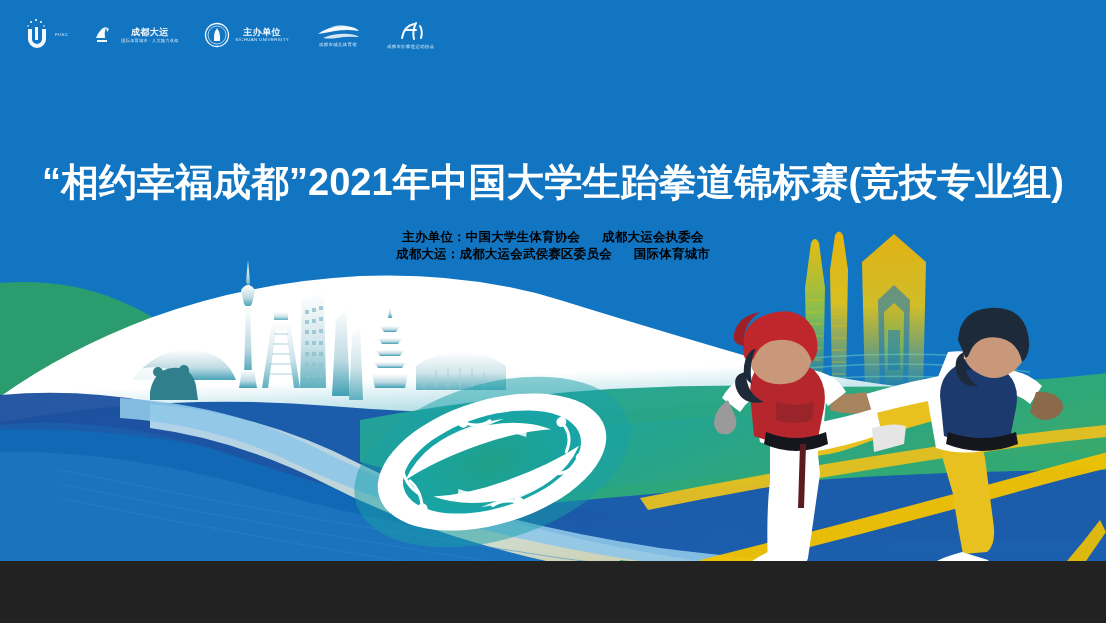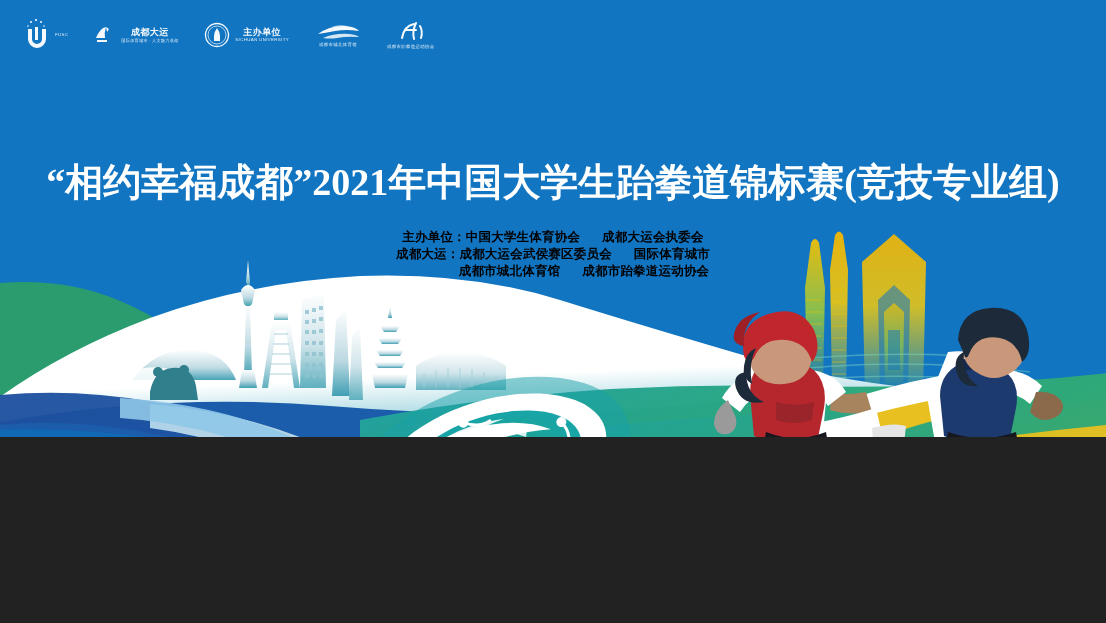--- a/index.html
+++ b/index.html
@@ -1,18 +1,18 @@
 <!DOCTYPE html>
 <html><head>
 <meta charset="utf-8">
 <style>
   html,body{margin:0;padding:0;background:#222;}
   body{font-family:"Liberation Sans","DejaVu Sans",sans-serif;}
   #poster{
-    position:relative;width:1106px;height:437px;overflow:hidden;
+    position:relative;width:1106px;height:561px;overflow:hidden;
     background:#1175c2;
   }
   .layer{position:absolute;inset:0;}
   svg.layer{display:block;width:1106px;height:623px;}
 
   
   #logo-bar{
     position:absolute;left:0;top:0;width:1106px;height:70px;
     display:flex;align-items:center;gap:26px;padding-left:24px;
     box-sizing:border-box;z-index:40;
@@ -31,21 +31,21 @@
   .logo-sub{font-size:4.2px;letter-spacing:.2px;opacity:.85;}
   .logo-txtcol{display:flex;flex-direction:column;align-items:center;justify-content:center;}
 
   
   #title{
     position:absolute;left:0;top:156px;width:1106px;
     text-align:center;z-index:45;
     color:#ffffff;font-weight:700;
     font-size:38px;line-height:52px;letter-spacing:0px;
     white-space:nowrap;
-    font-family:Liberation Serif, serif;
+    font-family:Liberation Sans, sans-serif;
   }
 
   
   #orgs{
     position:absolute;left:0;top:229px;width:1106px;
     z-index:45;color:#000000;font-weight:700;
     font-size:12.5px;line-height:17px;letter-spacing:.2px;
     text-align:center;
     font-family:"Liberation Sans","DejaVu Sans",sans-serif;
   }
@@ -411,18 +411,15 @@
 
   <div id="title">“相约幸福成都”2021年中国大学生跆拳道锦标赛(竞技专业组)</div>
 
   <div id="orgs">
     <div class="row">
       <span class="lbl">主办单位：</span><span>中国大学生体育协会</span><span class="gap"></span><span>成都大运会执委会</span>
     </div>
     <div class="row">
       <span class="lbl">成都大运：</span><span>成都大运会武侯赛区委员会</span><span class="gap"></span><span>国际体育城市</span>
     </div>
-    <div class="row">
-      <span class="indent"></span><span>成都市城北体育馆</span><span class="gap"></span><span>成都市跆拳道运动协会</span>
-    </div>
   </div>
 
 </div>
 
 </body></html>

